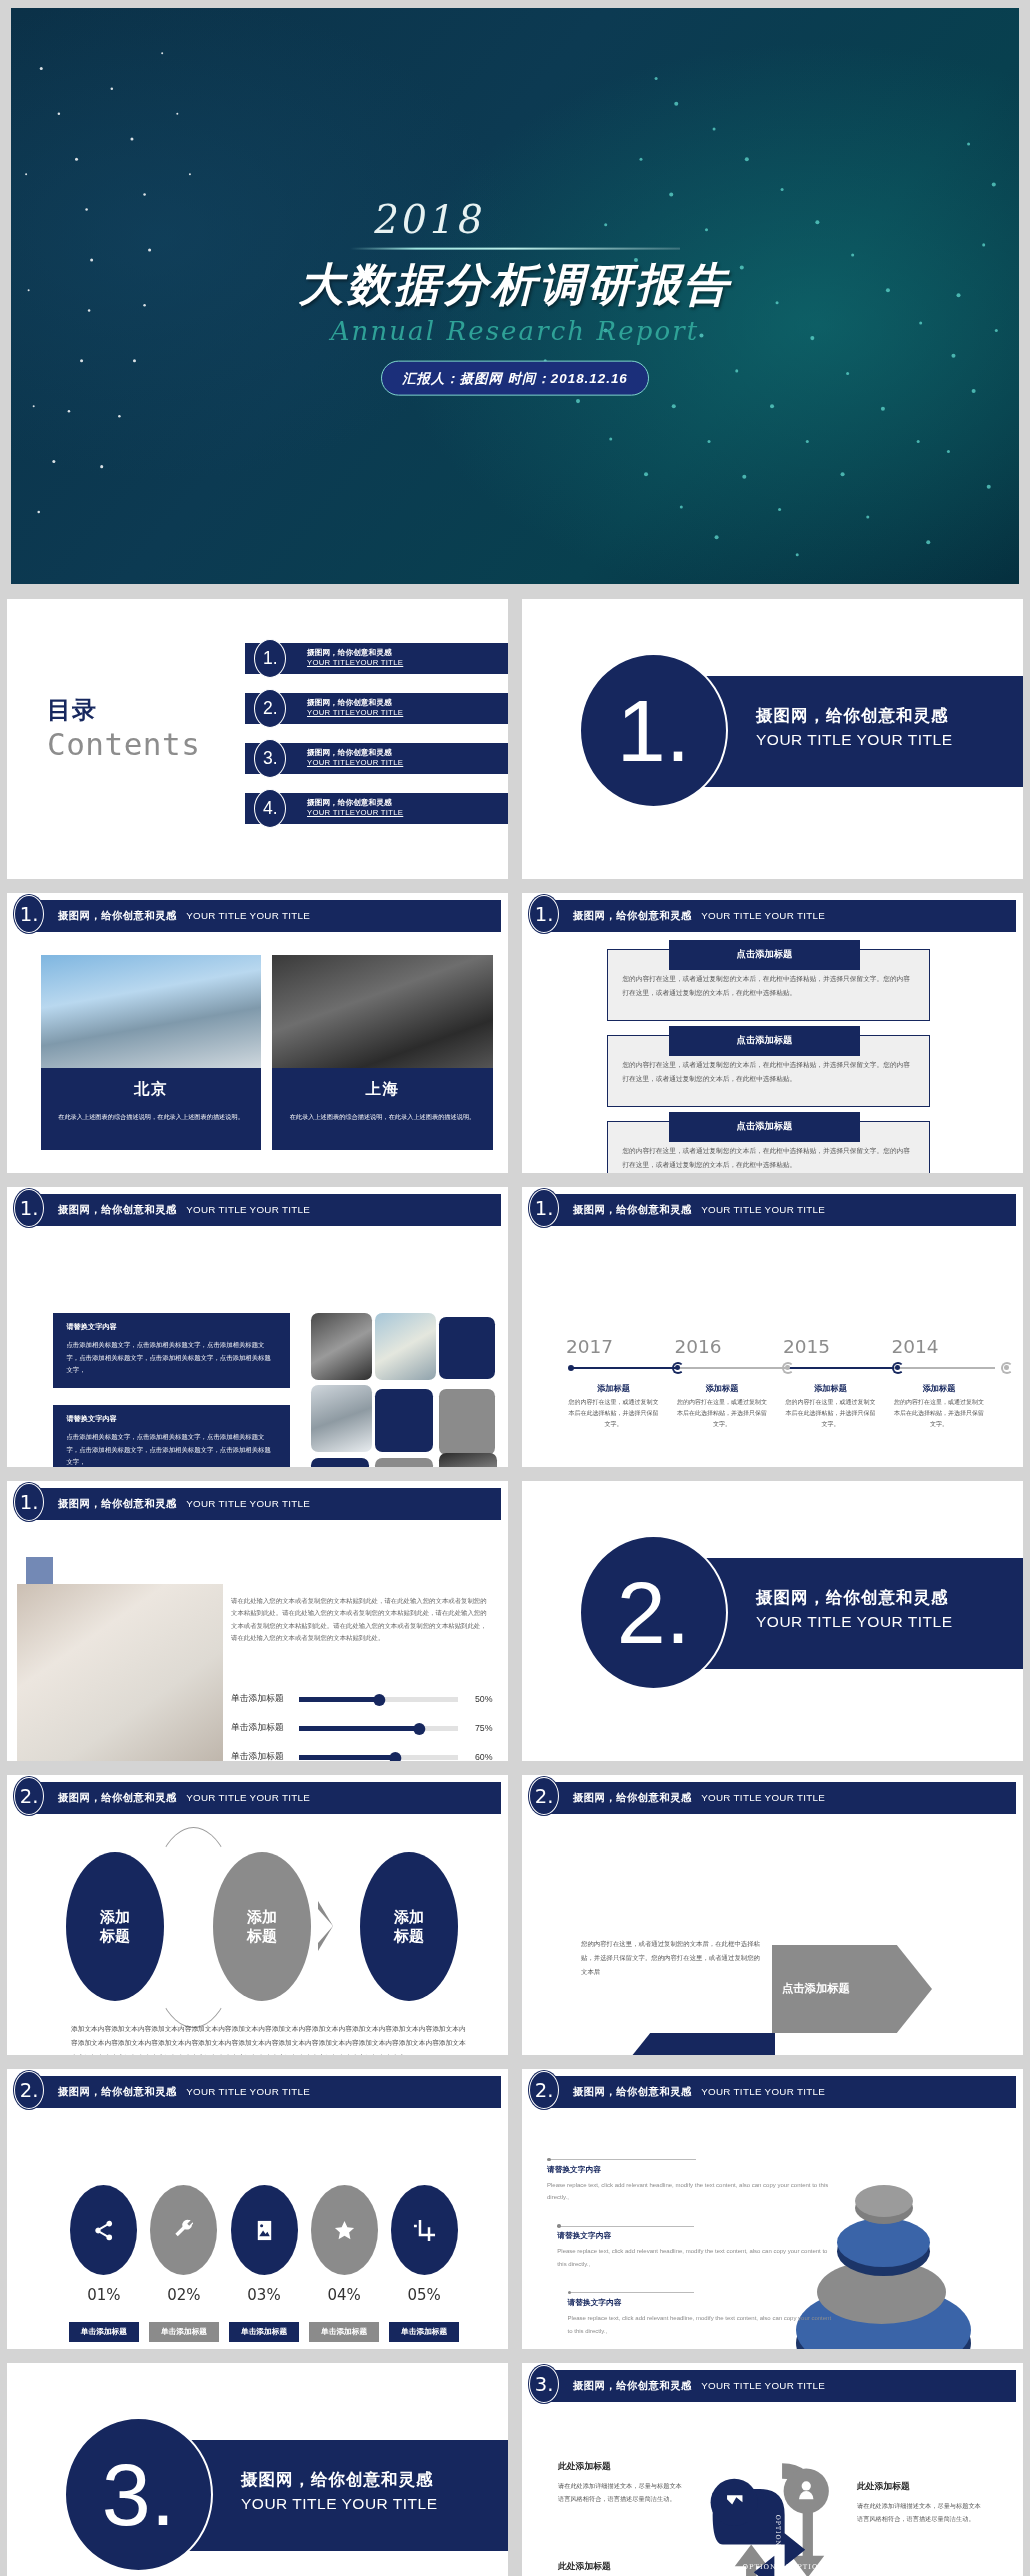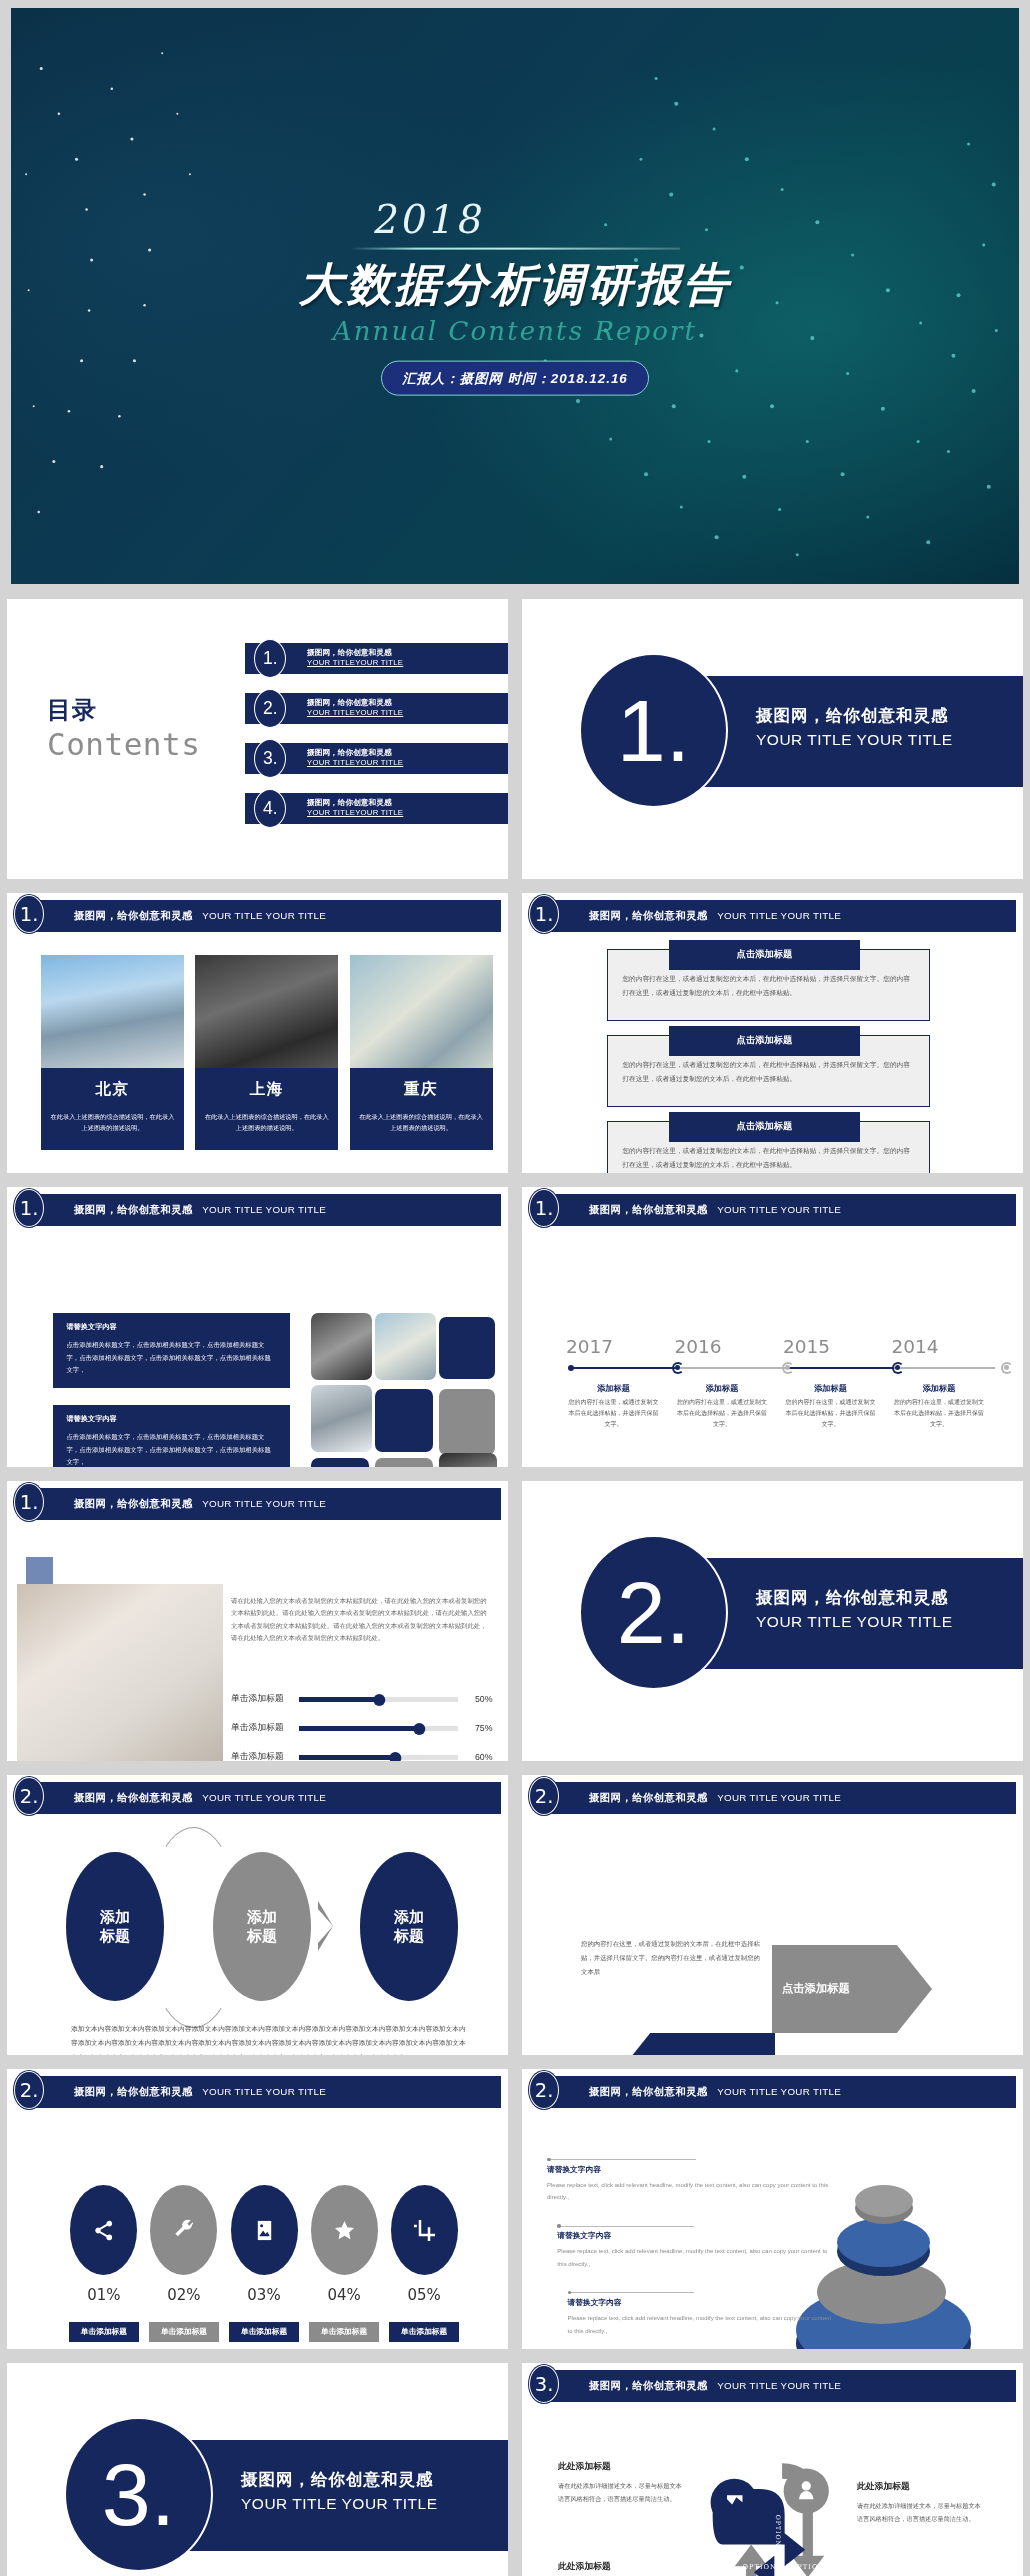--- a/index.html
+++ b/index.html
@@ -38,21 +38,21 @@
     text-shadow: 1.5px 2.1px 3.1px rgba(0,0,0,.45);
   }
   .hero-en { font-family:"DejaVu Serif", serif; font-size:26px; color:#31a79b; letter-spacing:2.1px; margin-top:1px; opacity:.95;}
   .hero-badge {
     display:inline-block; margin-top:15.5px; padding:7.2px 20.6px; border-radius:20.6px;
     border:1px solid #7fd6cd; background:#1b2f7a; color:#fff; font-size:13.4px; font-weight:bold; letter-spacing:1px;
   }
 
   
   .hdr { position:absolute; left:25px; right:7.2px; top:7.2px; height:32px; background:#16275e; }
-  .hdr-txt { position:absolute; left:42px; top:50%; transform:translateY(-50%); color:#fff; white-space:nowrap;}
+  .hdr-txt { position:absolute; left:26px; top:50%; transform:translateY(-50%); color:#fff; white-space:nowrap;}
   .hdr-cn { font-size:10.3px; font-weight:bold; letter-spacing:0.5px; }
   .hdr-en { font-size:9.8px; margin-left:7.2px; letter-spacing:0.3px;}
   .hdr-num {
     position:absolute; left:7.2px; top:2.1px; width:30px; height:38px; border-radius:50%;
     background:#16275e; border:1.5px solid #fff; color:#fff; font-size:19.6px;
     display:flex; align-items:center; justify-content:center; font-family:"DejaVu Sans",sans-serif;
     box-shadow:0 0 0 1px #16275e;
   }
 
   
@@ -284,21 +284,21 @@
             <circle cx="45" cy="790" r="2"></circle>
           <circle cx="300" cy="90" r="2"></circle>
             <circle cx="330" cy="210" r="2"></circle>
             <circle cx="355" cy="330" r="2"></circle>
         </g>
       </svg>
       <div class="hero-inner">
         <div class="hero-year">2018</div>
         <div class="hero-rule"></div>
         <div class="hero-cn">大数据分析调研报告</div>
-        <div class="hero-en">Annual Contents Report</div>
+        <div class="hero-en">Annual Research Report</div>
         <div class="hero-badge">汇报人：摄图网    时间：2018.12.16</div>
       </div>
     </div>
   </div>
 
   <div class="slide">
     <div class="toc-left">
       <div class="toc-cn">目录</div>
       <div class="toc-en">Contents</div>
     </div>
@@ -360,27 +360,20 @@
         <div class="city-img ci1"></div>
         <div class="city-body">
           <div class="city-name">北京</div>
           <div class="city-desc">在此录入上述图表的综合描述说明，在此录入上述图表的描述说明。</div>
         </div>
       </div>
       <div class="city">
         <div class="city-img ci2"></div>
         <div class="city-body">
           <div class="city-name">上海</div>
-          <div class="city-desc">在此录入上述图表的综合描述说明，在此录入上述图表的描述说明。</div>
-        </div>
-      </div>
-      <div class="city">
-        <div class="city-img ci4"></div>
-        <div class="city-body">
-          <div class="city-name">重庆</div>
           <div class="city-desc">在此录入上述图表的综合描述说明，在此录入上述图表的描述说明。</div>
         </div>
       </div>
     </div>
   </div>
 
   <div class="slide">
     <div class="hdr">
       <div class="hdr-txt">
         <span class="hdr-cn">摄图网，给你创意和灵感</span>

